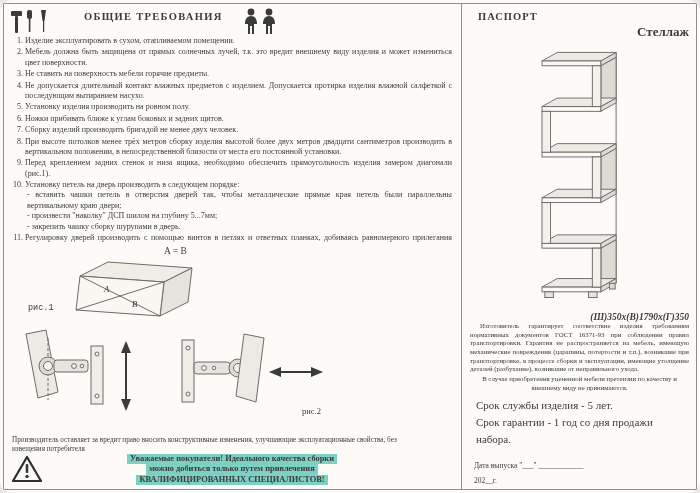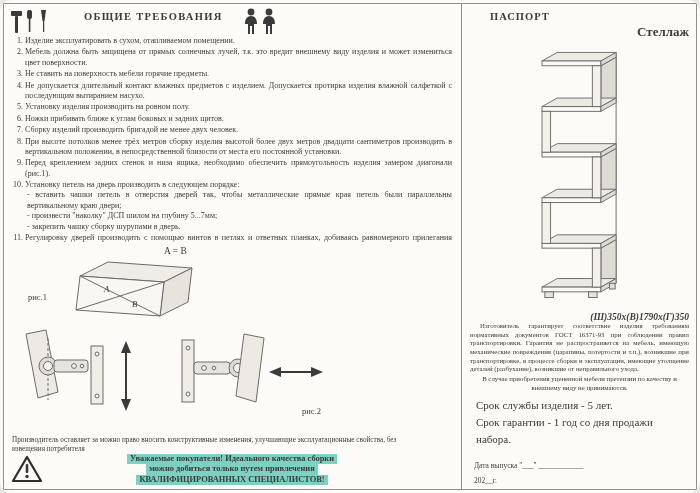--- a/index.html
+++ b/index.html
@@ -18,37 +18,37 @@
   .gen-title { position: absolute; left: 80px; top: 4px; font-size: 10.5px; font-weight: bold; letter-spacing: 1.3px; }
   .persons-icon { position: absolute; left: 238px; top: 0; }
 
   ol.req { position: absolute; top: 32px; left: 8px; right: 8px; max-height: 206px; overflow: hidden;
            font-size: 8px; line-height: 1.3; text-align: justify; padding-left: 13px; }
   ol.req li { margin-bottom: 1px; }
   .sub { margin-left: 2px; }
 
   .fig1-row { position: absolute; top: 240px; left: 0; width: 100%; height: 80px; }
   .fig1-note { position: absolute; left: 160px; top: 2px; font-size: 9.5px; }
-  .fig1-label { position: absolute; left: 24px; top: 48px; font-size: 8.5px; }
+  .fig1-label { position: absolute; left: 24px; top: 59px; font-size: 8.5px; font-family: Liberation Mono, monospace; }
   .fig1-svg { position: absolute; left: 56px; top: 8px; }
 
   .fig2-row { position: absolute; top: 320px; left: 0; width: 100%; height: 112px; }
   .hinge1 { position: absolute; left: 8px; top: 2px; }
   .hinge2 { position: absolute; left: 162px; top: 2px; }
   .fig2-label { position: absolute; left: 298px; top: 82px; font-size: 8.5px; }
 
   .manufacturer { position: absolute; top: 432px; left: 8px; right: 34px; font-size: 7.2px; line-height: 1.2; }
 
   .notice { position: absolute; top: 450px; left: 8px; right: 40px; display: flex; align-items: center; gap: 2px; }
   .warn-icon { flex: 0 0 30px; }
   .notice-text { flex: 1; text-align: center; font-weight: bold; font-size: 8.4px; line-height: 1.22; }
   .notice-text .hl { display: inline-block; padding: 0 3px; background: rgba(47,181,162,0.62); }
 
   
-  .pass-title { font-size: 10.5px; font-weight: bold; letter-spacing: 1px; margin: 2px 0 2px 20px; }
+  .pass-title { font-size: 10.5px; font-weight: bold; letter-spacing: 1px; margin: 2px 0 2px 8px; }
   .product { text-align: right; font-size: 13px; font-weight: bold; margin: 1px 0 2px 0; }
   .shelf-wrap { text-align: center; height: 268px; }
   .dims { text-align: right; font-weight: bold; font-style: italic; font-size: 9.5px; margin-top: 2px; }
   .warranty-title { font-size: 9px; font-weight: bold; margin: 6px 0 3px 4px; }
   .warranty-text { font-size: 6.8px; line-height: 1.28; text-align: justify; text-indent: 10px; }
   .center-note { font-size: 6.8px; line-height: 1.28; text-align: center; margin-top: 1px; }
   .terms { font-size: 11px; margin: 4px 0 0 6px; line-height: 1.55; }
   .dates-row { display: flex; justify-content: space-between; align-items: flex-end; margin-top: 10px; }
   .date-lines { font-size: 7.5px; line-height: 2.1; margin-left: 4px; }
   .stamp { font-size: 9px; font-weight: bold; letter-spacing: 0.5px; }
@@ -157,21 +157,21 @@
         <polygon class="ln" points="78,8 98,12 90,76 70,70" fill="#eceae3"></polygon>
         <g>
           <line x1="112" y1="46" x2="148" y2="46" stroke="#3a3a3a" stroke-width="2"></line>
           <polygon class="ink" points="115,41 103,46 115,51"></polygon>
           <polygon class="ink" points="145,41 157,46 145,51"></polygon>
         </g>
       </svg>
       <div class="fig2-label">рис.2</div>
     </div>
 
-    <div class="manufacturer">Производитель оставляет за можно право вносить конструктивные изменения, улучшающие эксплуатационные свойства, без извещения потребителя</div>
+    <div class="manufacturer">Производитель оставляет за вредит право вносить конструктивные изменения, улучшающие эксплуатационные свойства, без извещения потребителя</div>
 
     <div class="notice">
       <svg class="warn-icon" width="30" height="28" viewBox="0 0 30 28">
         <polygon points="15,2 29,26 1,26" fill="none" stroke="#2e2e2e" stroke-width="2.2" stroke-linejoin="round"></polygon>
         <rect class="ink" x="13.7" y="9" width="2.6" height="9" rx="1"></rect>
         <circle class="ink" cx="15" cy="21.5" r="1.7"></circle>
       </svg>
       <div class="notice-text">
         <span class="hl">Уважаемые покупатели! Идеального качества сборки</span><br>
         <span class="hl">можно добиться только путем привлечения</span><br>

